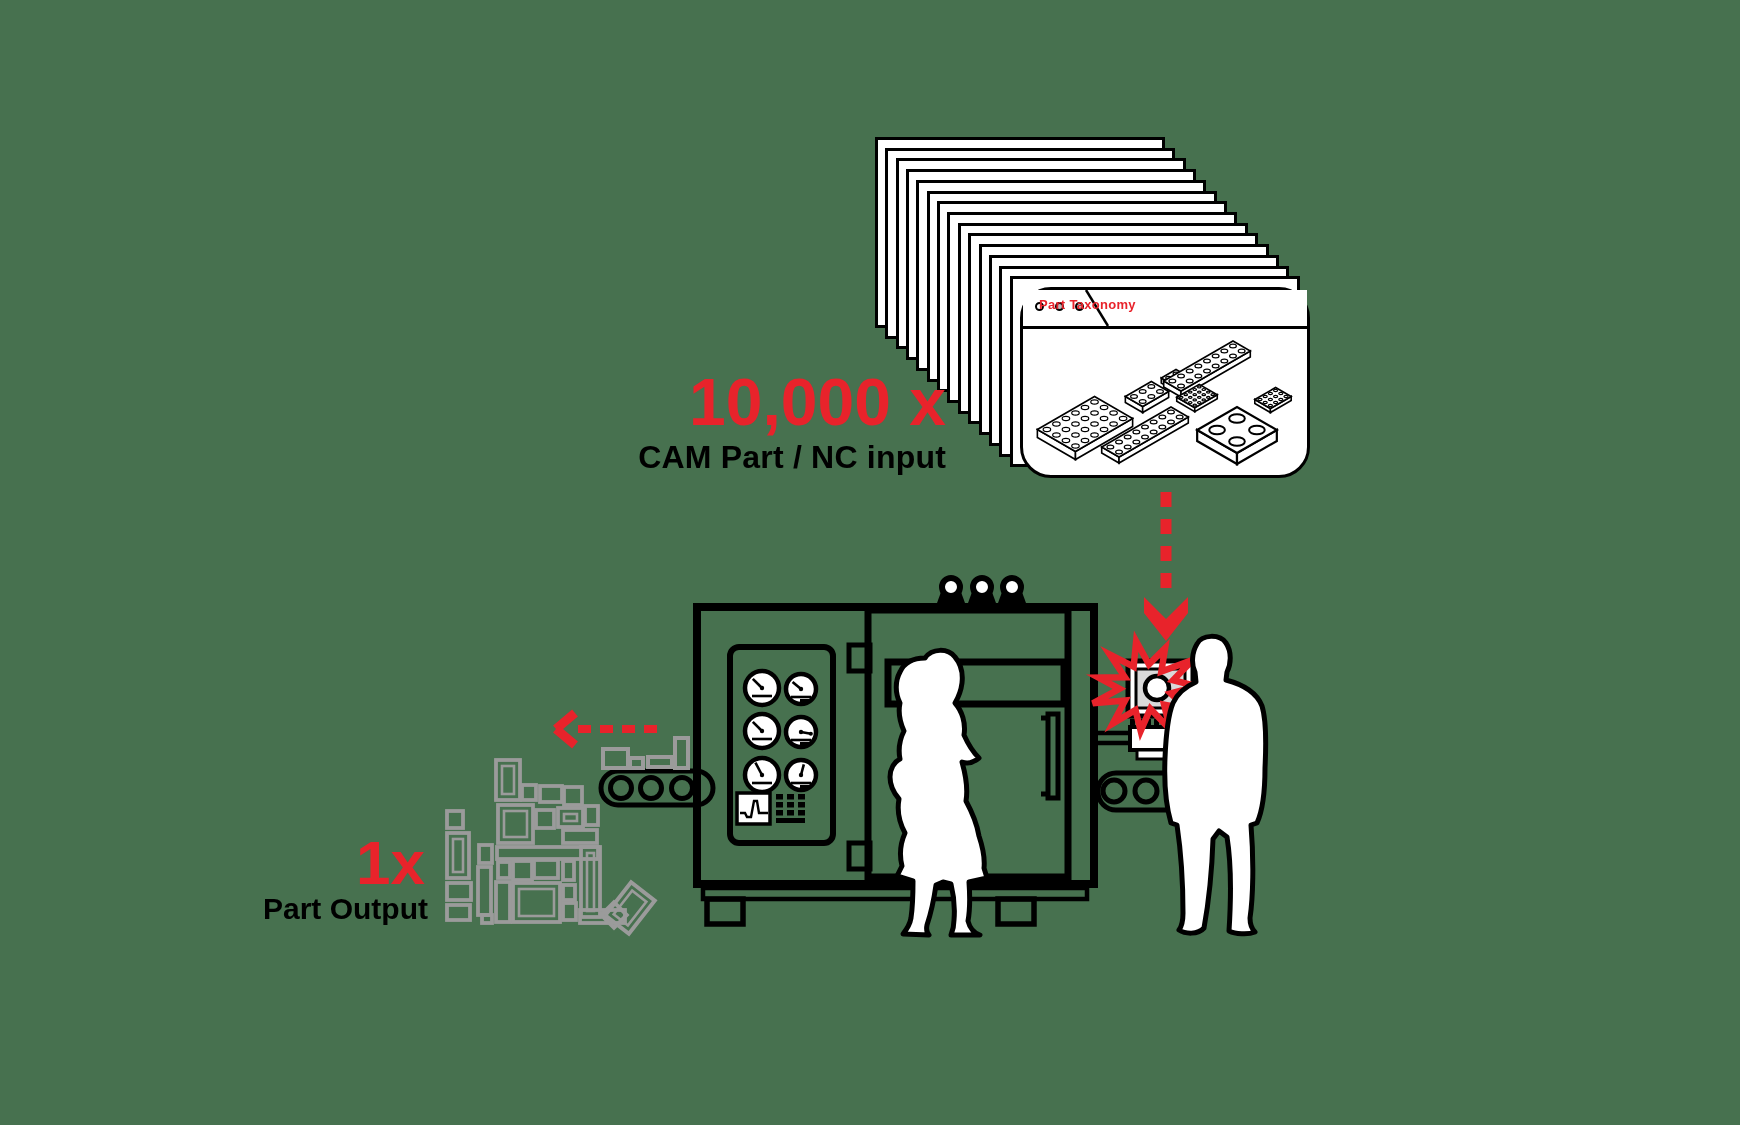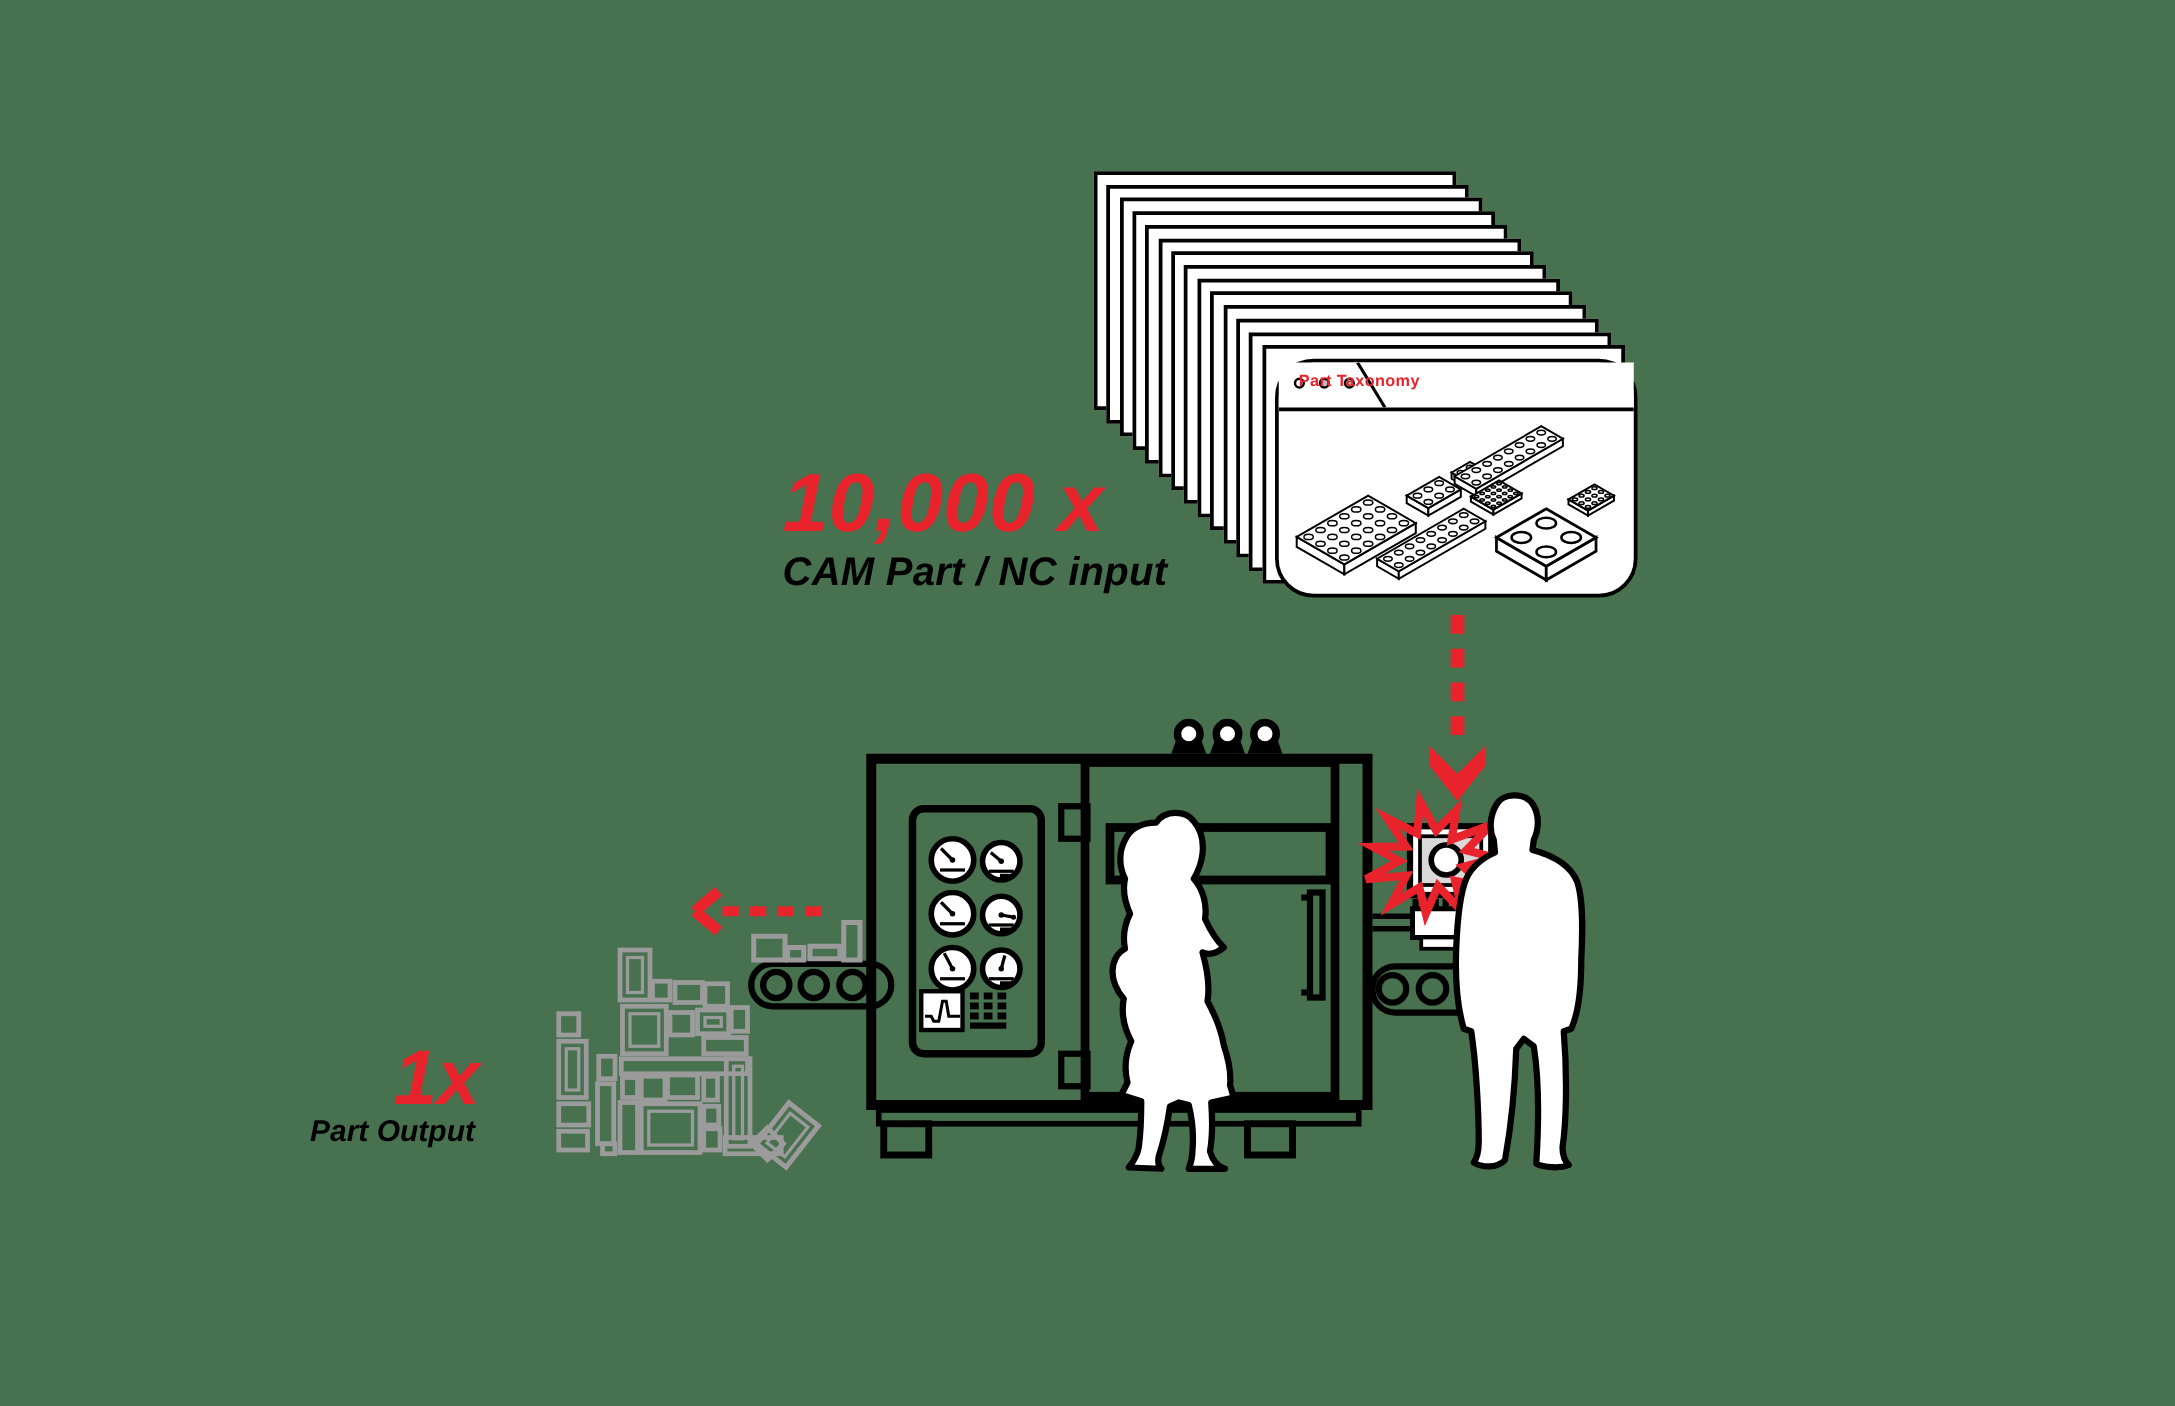--- a/index.html
+++ b/index.html
@@ -27,25 +27,25 @@
     border-radius:50%;box-sizing:border-box;}
   .card-title{
     position:absolute;left:16px;top:7px;font-size:13px;font-weight:700;
     color:var(--red);letter-spacing:.3px;white-space:nowrap;
   }
   #brickSvg{position:absolute;left:0;top:0;width:100%;height:100%;}
   #hdrSvg{position:absolute;left:0;top:0;width:100%;height:100%;}
   
   #scene{position:absolute;left:0;top:0;width:1740px;height:1125px;}
   
-  .label{position:absolute;line-height:1;white-space:nowrap;text-align:left;font-style:italic;}
+  .label{position:absolute;line-height:1;white-space:nowrap;text-align:right;}
   #inMult {left:626px;top:369px;width:320px;font-size:66px;font-weight:800;color:var(--red);letter-spacing:0px;}
   #inCap  {left:626px;top:441px;width:320px;font-size:32px;font-weight:700;color:var(--ink);letter-spacing:.2px;}
   #outMult{left:315px;top:832px;width:110px;font-size:62px;font-weight:800;color:var(--red);}
-  #outCap {left:248px;top:894px;width:180px;font-size:24px;font-weight:700;color:var(--ink);}
+  #outCap {left:248px;top:894px;width:180px;font-size:30px;font-weight:700;color:var(--ink);}
 </style>
 </head>
 <body>
 
 <div id="stage">
 
   <div id="stack">
 
     <div class="sheet" style="left: 0px; top: 0px;"></div>
       <div class="sheet" style="left: 10.35px; top: 10.72px;"></div>

